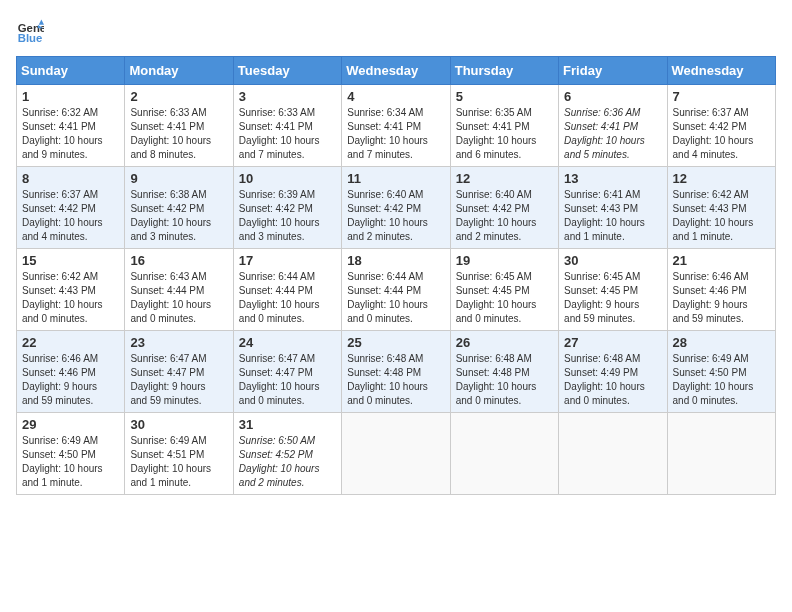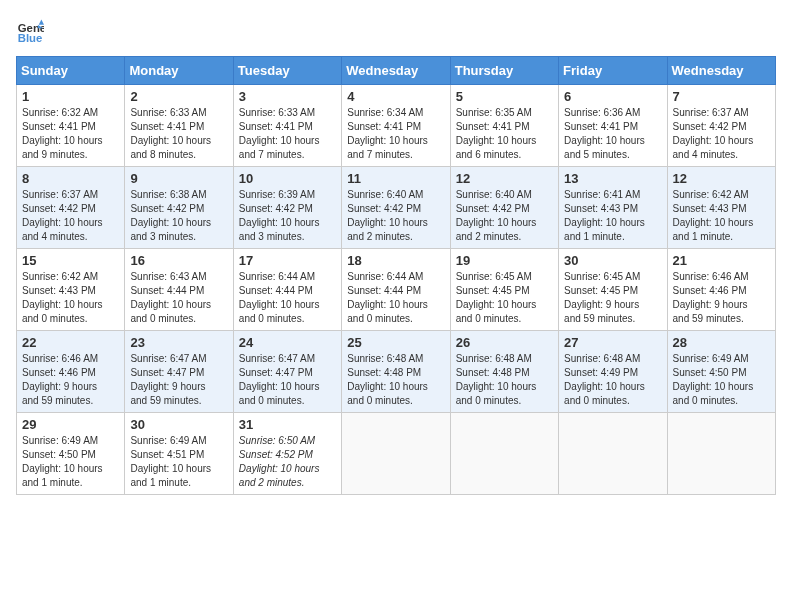--- a/index.html
+++ b/index.html
@@ -147,21 +147,21 @@
         </td>
         <td>
           <span class="day-number">5</span>
           <div class="day-info" style="white-space: pre-line;">Sunrise: 6:35 AM
 Sunset: 4:41 PM
 Daylight: 10 hours
 and 6 minutes.</div>
         </td>
         <td>
           <span class="day-number">6</span>
-          <div class="day-info" style="white-space: pre-line;">Sunrise: 6:36 AM
+          <div class="day-info" style="white-space: pre-line; font-style: italic;">Sunrise: 6:36 AM
 Sunset: 4:41 PM
 Daylight: 10 hours
 and 5 minutes.</div>
         </td>
         <td>
           <span class="day-number">7</span>
           <div class="day-info" style="white-space: pre-line;">Sunrise: 6:37 AM
 Sunset: 4:42 PM
 Daylight: 10 hours
 and 4 minutes.</div>

